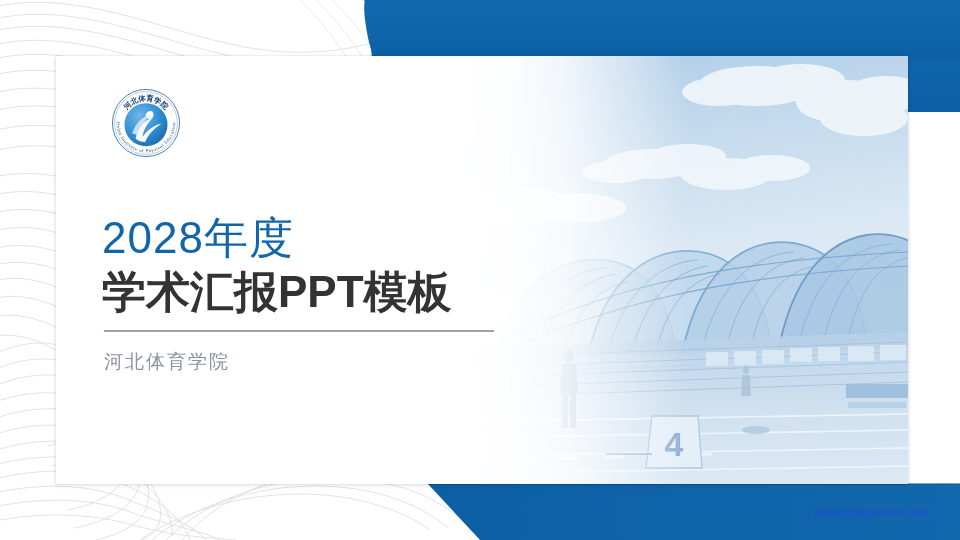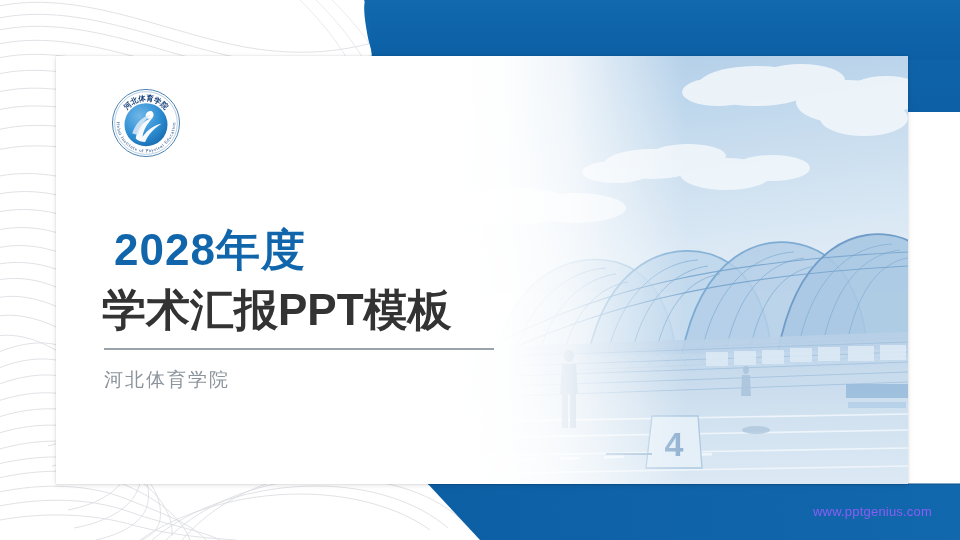--- a/index.html
+++ b/index.html
@@ -83,25 +83,25 @@
 
   
   .text-block {
     position: absolute;
     left: 46px;
     top: 160px;
     z-index: 4;
   }
   .title-year {
     font-size: 44px;
-    font-weight: bold;
+    font-weight: normal;
     color: #1166ab;
     letter-spacing: 1px;
     line-height: 1.02;
-    margin: 12px;
+    margin: 0;
     white-space: nowrap;
   }
   .title-main {
     font-size: 44px;
     font-weight: bold;
     color: #333333;
     letter-spacing: 0px;
     line-height: 1.12;
     margin: 6px 0 0 0;
     white-space: nowrap;
@@ -119,21 +119,21 @@
     letter-spacing: 2px;
     white-space: nowrap;
   }
 
   
   .footer-url {
     position: absolute;
     right: 28px;
     bottom: 21px;
     z-index: 5;
-    color: #8b5cf6;
+    color: #1d4ed8;
     font-size: 13px;
     letter-spacing: 0.2px;
   }
 </style>
 </head>
 <body>
 
 <div id="slide">
 
   <div class="bg-waves">

